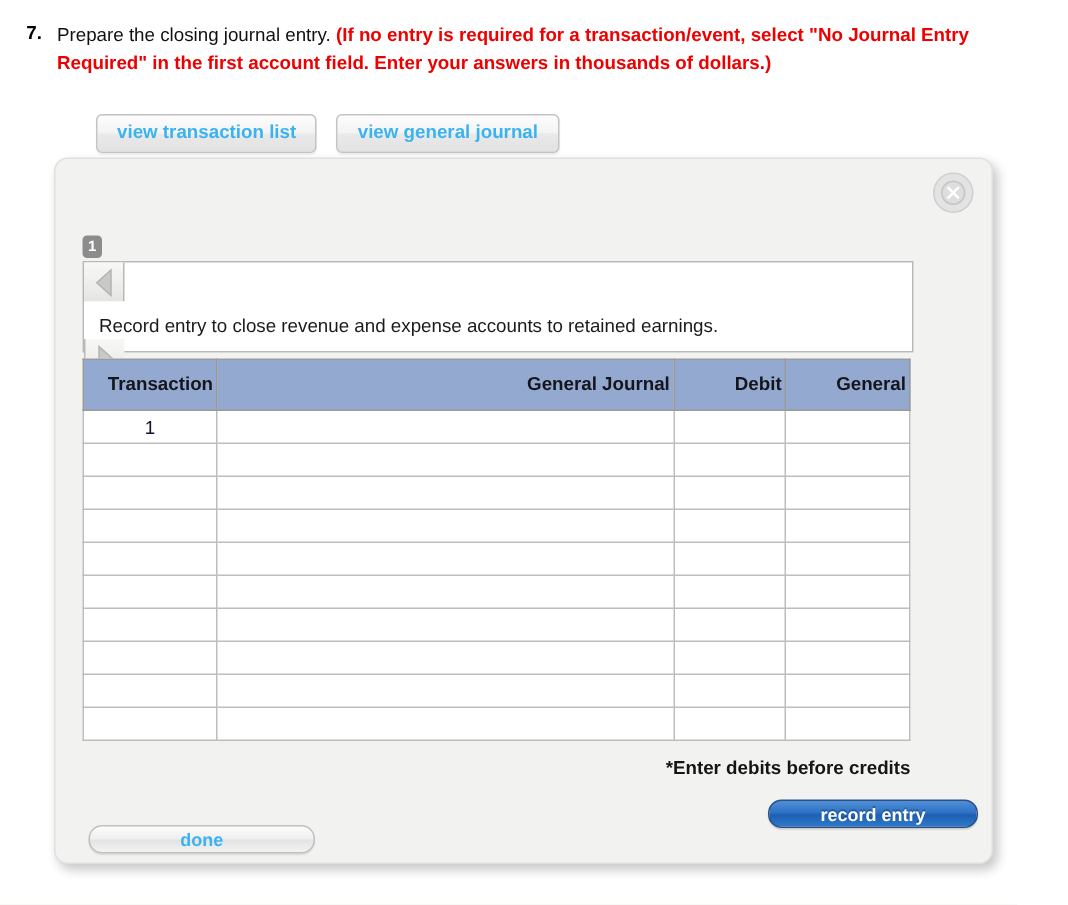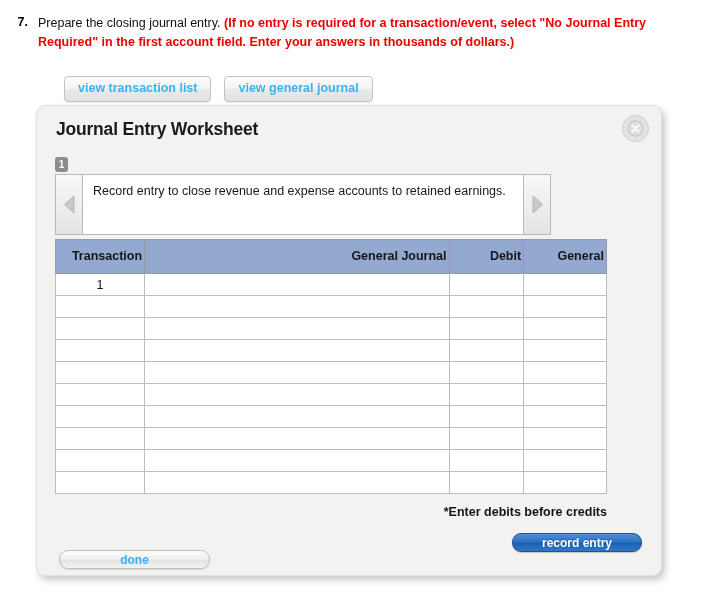--- a/index.html
+++ b/index.html
@@ -126,26 +126,27 @@
     line-height: 15px;
     padding: 0 3px;
     box-sizing: border-box;
   }
 
   
   #instruction-nav {
     position: absolute;
     left: 18px;
     top: 68px;
-    width: 496px;
+    width: 554px;
     height: 61px;
     display: flex;
     border: 1px solid #b9b9b9;
     background: #ffffff;
     box-sizing: border-box;
+    flex-direction: column;
   }
   .nav-arrow {
     width: 26px;
     flex: 0 0 26px;
     background: linear-gradient(to bottom, #f7f7f5 0%, #eeeeec 55%, #e4e4e2 100%);
     display: flex;
     align-items: center;
     justify-content: center;
     cursor: pointer;
   }
@@ -239,41 +240,40 @@
   }
   .footer-button.primary {
     background: linear-gradient(to bottom, #4f8fd6 0%, #2d72c4 45%, #1c5fb4 55%, #2f79c9 100%);
     border: 1px solid #2a4f86;
     color: #ffffff;
     box-shadow: 0 1px 1px rgba(0,0,0,0.18);
     text-shadow: 0 -1px 0 rgba(0,0,0,0.25);
   }
   #done-button      { left: 22px;  top: 444px; width: 151px; }
   #clear-entry-button { left: 316px; top: 427px; width: 144px; }
-  #record-entry-button{ left: 475px; top: 427px; width: 130px; }
+  #record-entry-button{ left: 475px; top: 427px; width: 140px; }
 </style>
 </head>
 <body>
 
 <div id="question-block">
   <div id="question-number">7.</div>
   <div id="question-text-wrap">
     <span class="q-plain">Prepare the closing journal entry.</span>
     <span class="q-red">(If no entry is required for a transaction/event, select "No Journal Entry Required" in the first account field. Enter your answers in thousands of dollars.)</span>
   </div>
 </div>
 
 <div id="tab-button-row">
   <button class="tab-button">view transaction list</button>
   <button class="tab-button">view general journal</button>
 </div>
 
 <div id="worksheet-panel">
 
-  <div id="panel-title">Journal Entry Worksheet</div>
 
   <div id="close-button">
     <svg width="17" height="17" viewBox="0 0 17 17" aria-hidden="true">
       <circle cx="8.5" cy="8.5" r="7.6" fill="#dedede" stroke="#c6c6c6" stroke-width="1.1"></circle>
       <path d="M5.3 5.3 L11.7 11.7 M11.7 5.3 L5.3 11.7" stroke="#ffffff" stroke-width="1.7" stroke-linecap="round"></path>
     </svg>
   </div>
 
   <div id="step-badge">1</div>
 

